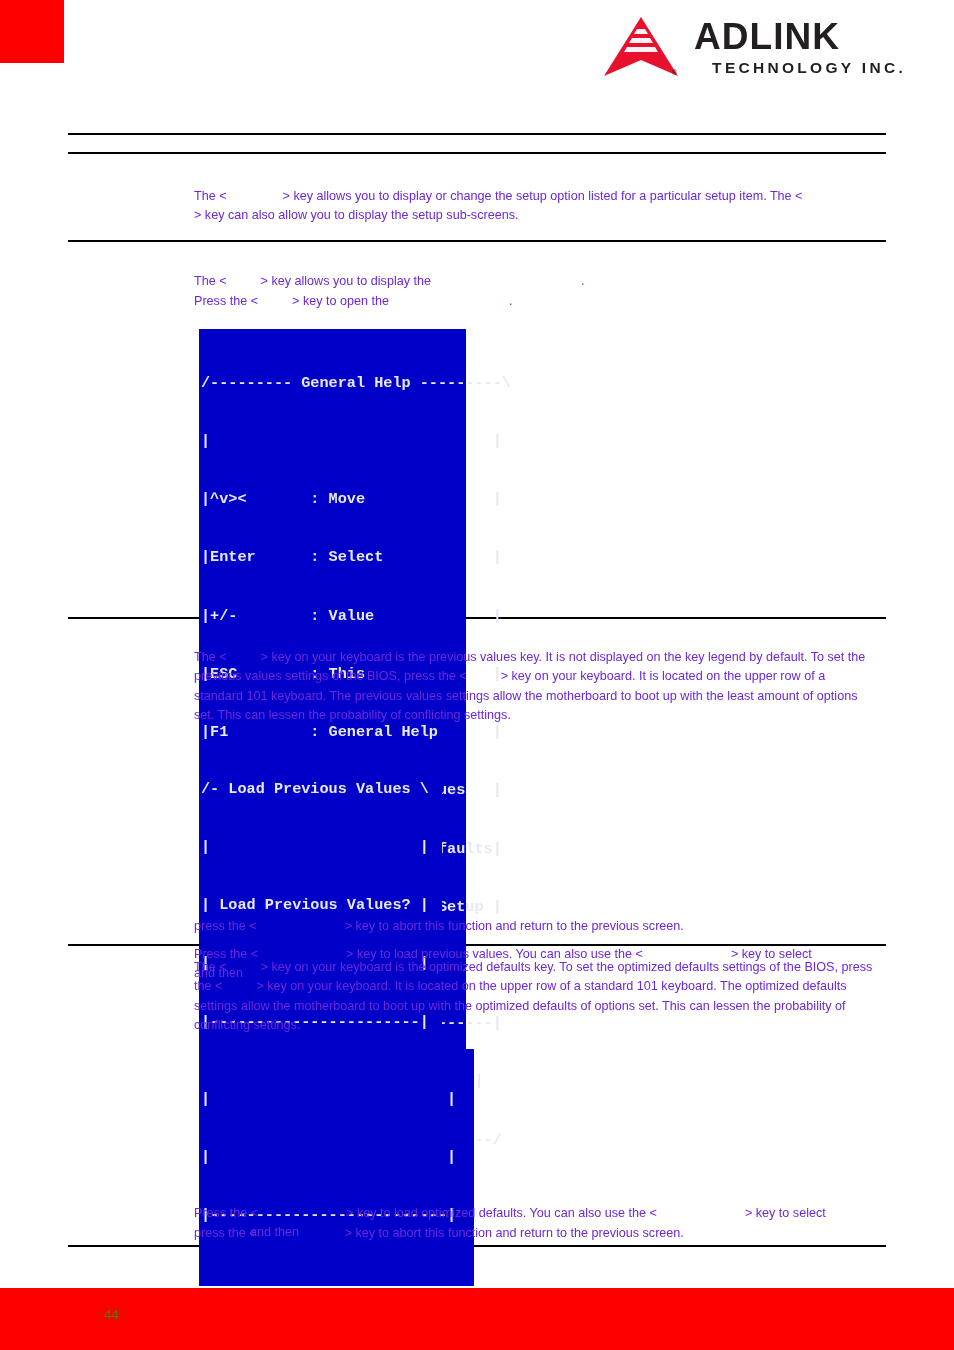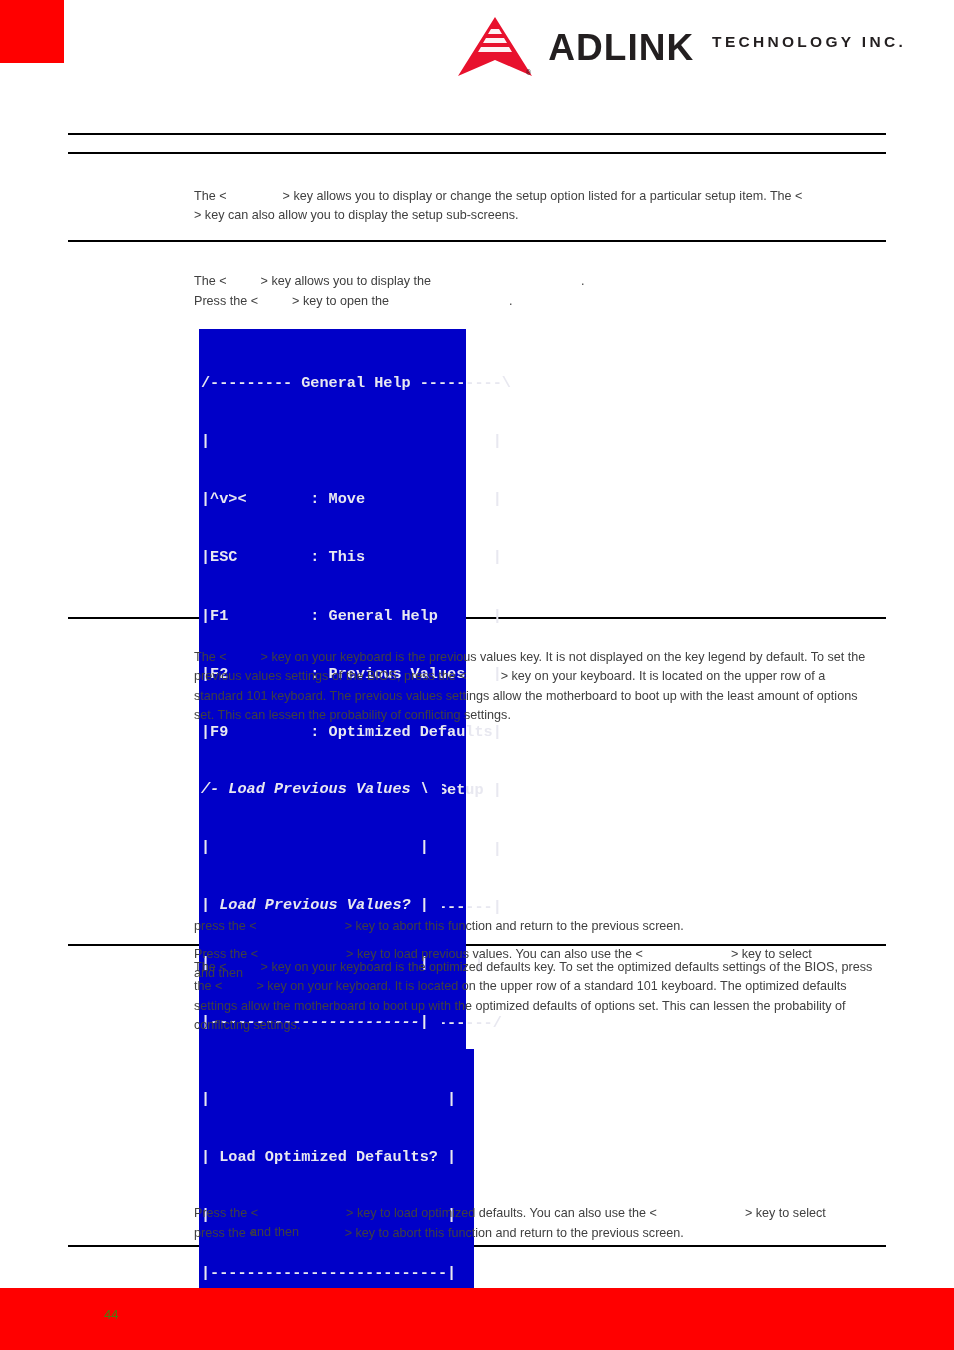--- a/index.html
+++ b/index.html
@@ -33,21 +33,21 @@
     align-items: center;
     gap: 14px;
   }
   .logo-mark {
     width: 78px;
     height: 62px;
     position: relative;
   }
   .logo-text {
     display: flex;
-    flex-direction: row;
+    flex-direction: column;
     line-height: 1;
   }
   .logo-name {
     font-size: 37px;
     font-weight: bold;
     letter-spacing: 1px;
     color: #231f20;
   }
   .logo-sub {
     font-size: 15.5px;
@@ -73,21 +73,21 @@
   .rule.r5 { top: 944px; }
   .rule.r6 { top: 1245px; }
 
   
   .para {
     position: absolute;
     left: 194px;
     width: 680px;
     font-size: 12.6px;
     line-height: 19.4px;
-    color: #404040;
+    color: #6d28d9;
     font-family: "Liberation Sans", sans-serif;
   }
   .gap-sm { display: inline-block; width: 34px; }
   .gap-md { display: inline-block; width: 56px; }
   .gap-lg { display: inline-block; width: 88px; }
   .gap-xl { display: inline-block; width: 120px; }
   .gap-xxl { display: inline-block; width: 150px; }
 
   .p-enter { top: 187px; }
   .p-f1a   { top: 272px; }
@@ -123,21 +123,20 @@
     line-height: 19.4px;
     padding: 6px 0 2px 2px;
   }
   #dlg-prev-values {
     left: 199px;
     top: 739px;
     width: 243px;
     font-size: 15.2px;
     line-height: 19.4px;
     padding: 2px 0 2px 2px;
-    font-style: italic;
   }
   #dlg-opt-defaults {
     left: 199px;
     top: 1049px;
     width: 275px;
     font-size: 15.2px;
     line-height: 19.4px;
     padding: 2px 0 2px 2px;
   }
 
@@ -190,20 +189,22 @@
 <div class="para p-enter"><span>The &lt;</span><span class="gap-md"></span><span>&gt; key allows you to display or change the setup option listed for a particular setup item. The &lt;</span><br><span>&gt; key can also allow you to display the setup sub-screens.</span></div>
 
 <div class="para p-f1a"><span>The &lt;</span><span class="gap-sm"></span><span>&gt; key allows you to display the</span><span class="gap-xxl"></span><span>.</span></div>
 
 <div class="para p-f1b"><span>Press the &lt;</span><span class="gap-sm"></span><span>&gt; key to open the</span><span class="gap-xl"></span><span>.</span></div>
 
 <div class="bios" id="dlg-general-help">
   <span class="line">/--------- General Help ---------\</span>
   <span class="line">|                               |</span>
   <span class="line">|^v&gt;&lt;       : Move              |</span>
+  <span class="line">|Enter      : Select            |</span>
+  <span class="line">|+/-        : Value             |</span>
   <span class="line">|ESC        : This              |</span>
   <span class="line">|F1         : General Help      |</span>
   <span class="line">|F2         : Previous Values   |</span>
   <span class="line">|F9         : Optimized Defaults|</span>
   <span class="line">|F10        : Save &amp; Exit Setup |</span>
   <span class="line">|                               |</span>
   <span class="line">|-------------------------------|</span>
   <span class="line"><span>|             </span><span class="hl">Ok</span><span>              |</span></span>
   <span class="line">\-------------------------------/</span>
 </div>
@@ -221,21 +222,20 @@
 </div>
 
 <div class="para p-f2b1"><span>Press the &lt;</span><span class="gap-lg"></span><span>&gt; key to load previous values. You can also use the &lt;</span><span class="gap-lg"></span><span>&gt; key to select</span><span class="gap-md"></span><span>and then</span></div>
 
 <div class="para p-f2b2"><span>press the &lt;</span><span class="gap-lg"></span><span>&gt; key to abort this function and return to the previous screen.</span></div>
 
 <div class="para p-f9"><span>The &lt;</span><span class="gap-sm"></span><span>&gt; key on your keyboard is the optimized defaults key. To set the optimized defaults settings of the BIOS, press the &lt;</span><span class="gap-sm"></span><span>&gt; key on your keyboard. It is located on the upper row of a standard 101 keyboard. The optimized defaults settings allow the motherboard to boot up with the optimized defaults of options set. This can lessen the probability of conflicting settings.</span></div>
 
 <div class="bios" id="dlg-opt-defaults">
   <span class="line">|                          |</span>
-  <span class="line">| Load Optimized Defaults? |</span>
   <span class="line">|                          |</span>
   <span class="line">|--------------------------|</span>
   
   
 </div>
 
 <div class="para p-f9b1"><span>Press the &lt;</span><span class="gap-lg"></span><span>&gt; key to load optimized defaults. You can also use the &lt;</span><span class="gap-lg"></span><span>&gt; key to select</span><span class="gap-md"></span><span>and then</span></div>
 
 <div class="para p-f9b2"><span>press the &lt;</span><span class="gap-lg"></span><span>&gt; key to abort this function and return to the previous screen.</span></div>
 

